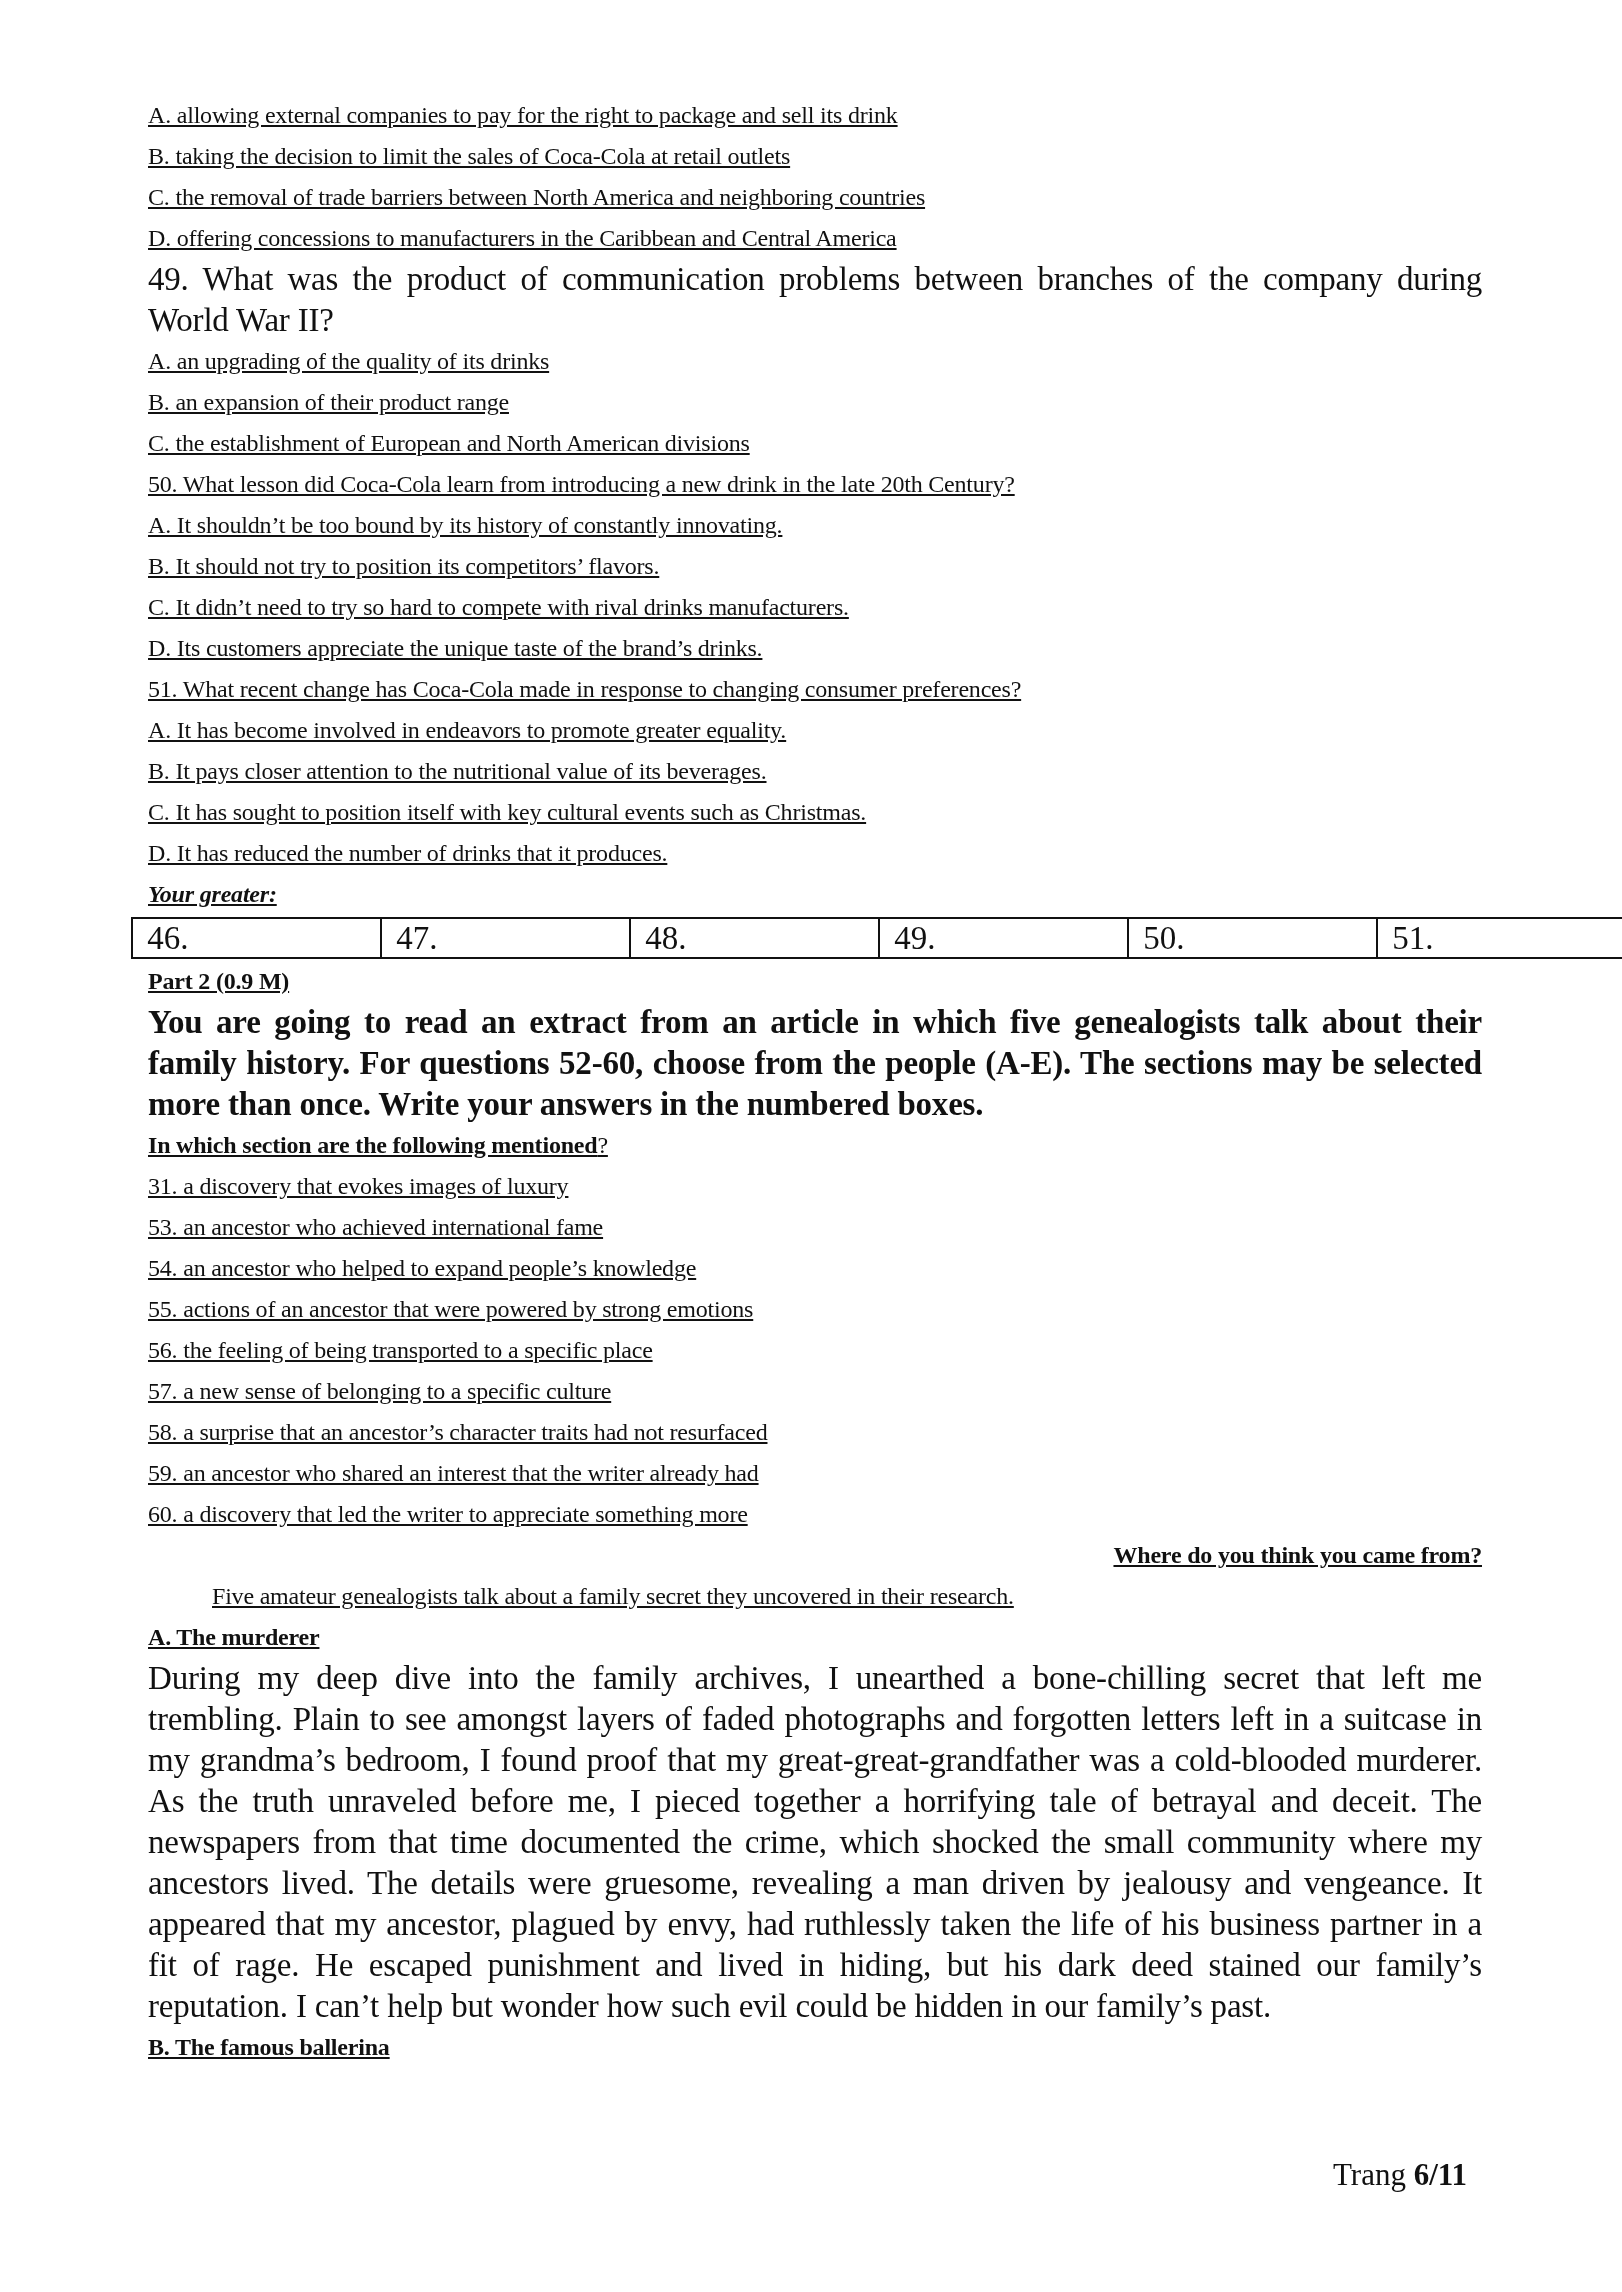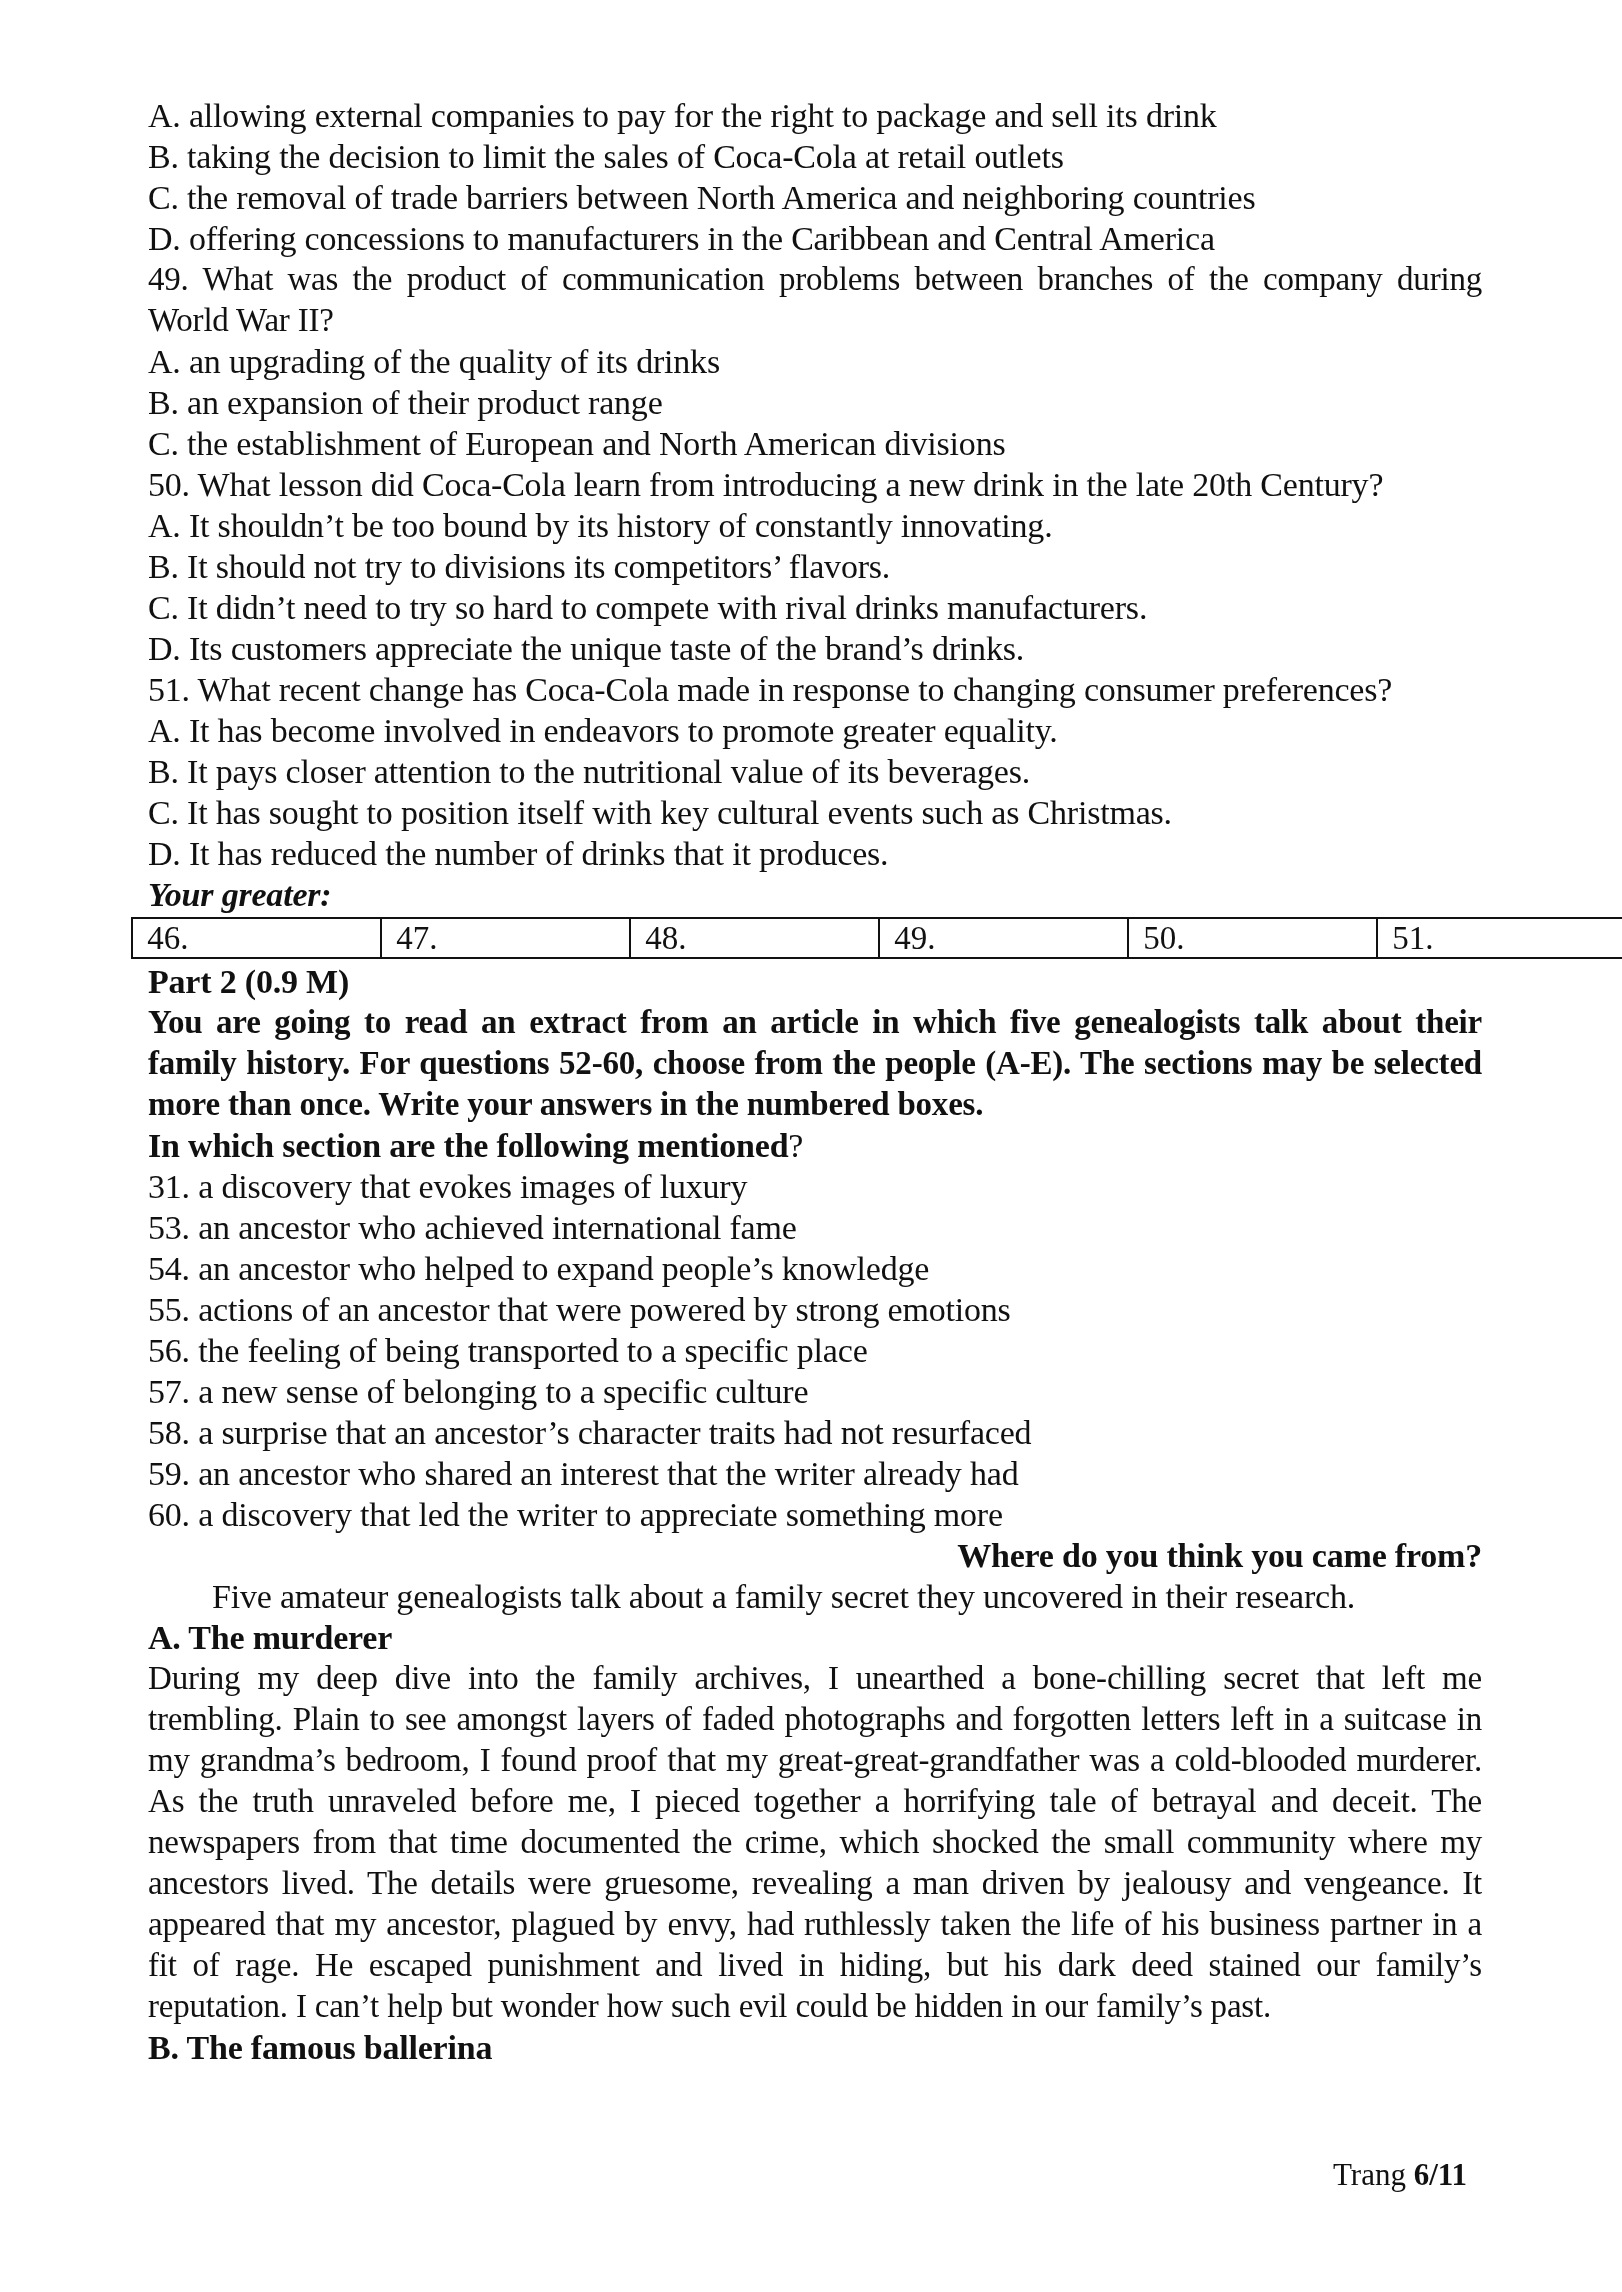--- a/index.html
+++ b/index.html
@@ -11,24 +11,25 @@
     font-family: "Liberation Serif", "DejaVu Serif", serif;
     color: #111111;
   }
   .page {
     position: absolute;
     left: 148px;
     top: 95px;
     width: 1334px;
   }
   .line {
-    font-size: 34px;
+    font-size: 24px;
     line-height: 41px;
     white-space: nowrap;
     letter-spacing: -0.2px;
+    text-decoration: underline;
   }
   .para {
     font-size: 33px;
     line-height: 41px;
     text-align: justify;
     letter-spacing: -0.2px;
   }
   .bold { font-weight: bold; }
   .italic-bold { font-weight: bold; font-style: italic; }
   .center { text-align: right; }
@@ -74,21 +75,21 @@
   <div>
     <div class="para">49. What was the product of communication problems between branches of the company during World War II?</div>
     <div class="line">A. an upgrading of the quality of its drinks</div>
     <div class="line">B. an expansion of their product range</div>
     <div class="line">C. the establishment of European and North American divisions</div>
   </div>
 
   <div>
     <div class="line">50. What lesson did Coca-Cola learn from introducing a new drink in the late 20th Century?</div>
     <div class="line">A. It shouldn’t be too bound by its history of constantly innovating.</div>
-    <div class="line">B. It should not try to divisions its competitors’ flavors.</div>
+    <div class="line">B. It should not try to position its competitors’ flavors.</div>
     <div class="line">C. It didn’t need to try so hard to compete with rival drinks manufacturers.</div>
     <div class="line">D. Its customers appreciate the unique taste of the brand’s drinks.</div>
   </div>
 
   <div>
     <div class="line">51. What recent change has Coca-Cola made in response to changing consumer preferences?</div>
     <div class="line">A. It has become involved in endeavors to promote greater equality.</div>
     <div class="line">B. It pays closer attention to the nutritional value of its beverages.</div>
     <div class="line">C. It has sought to position itself with key cultural events such as Christmas.</div>
     <div class="line">D. It has reduced the number of drinks that it produces.</div>

